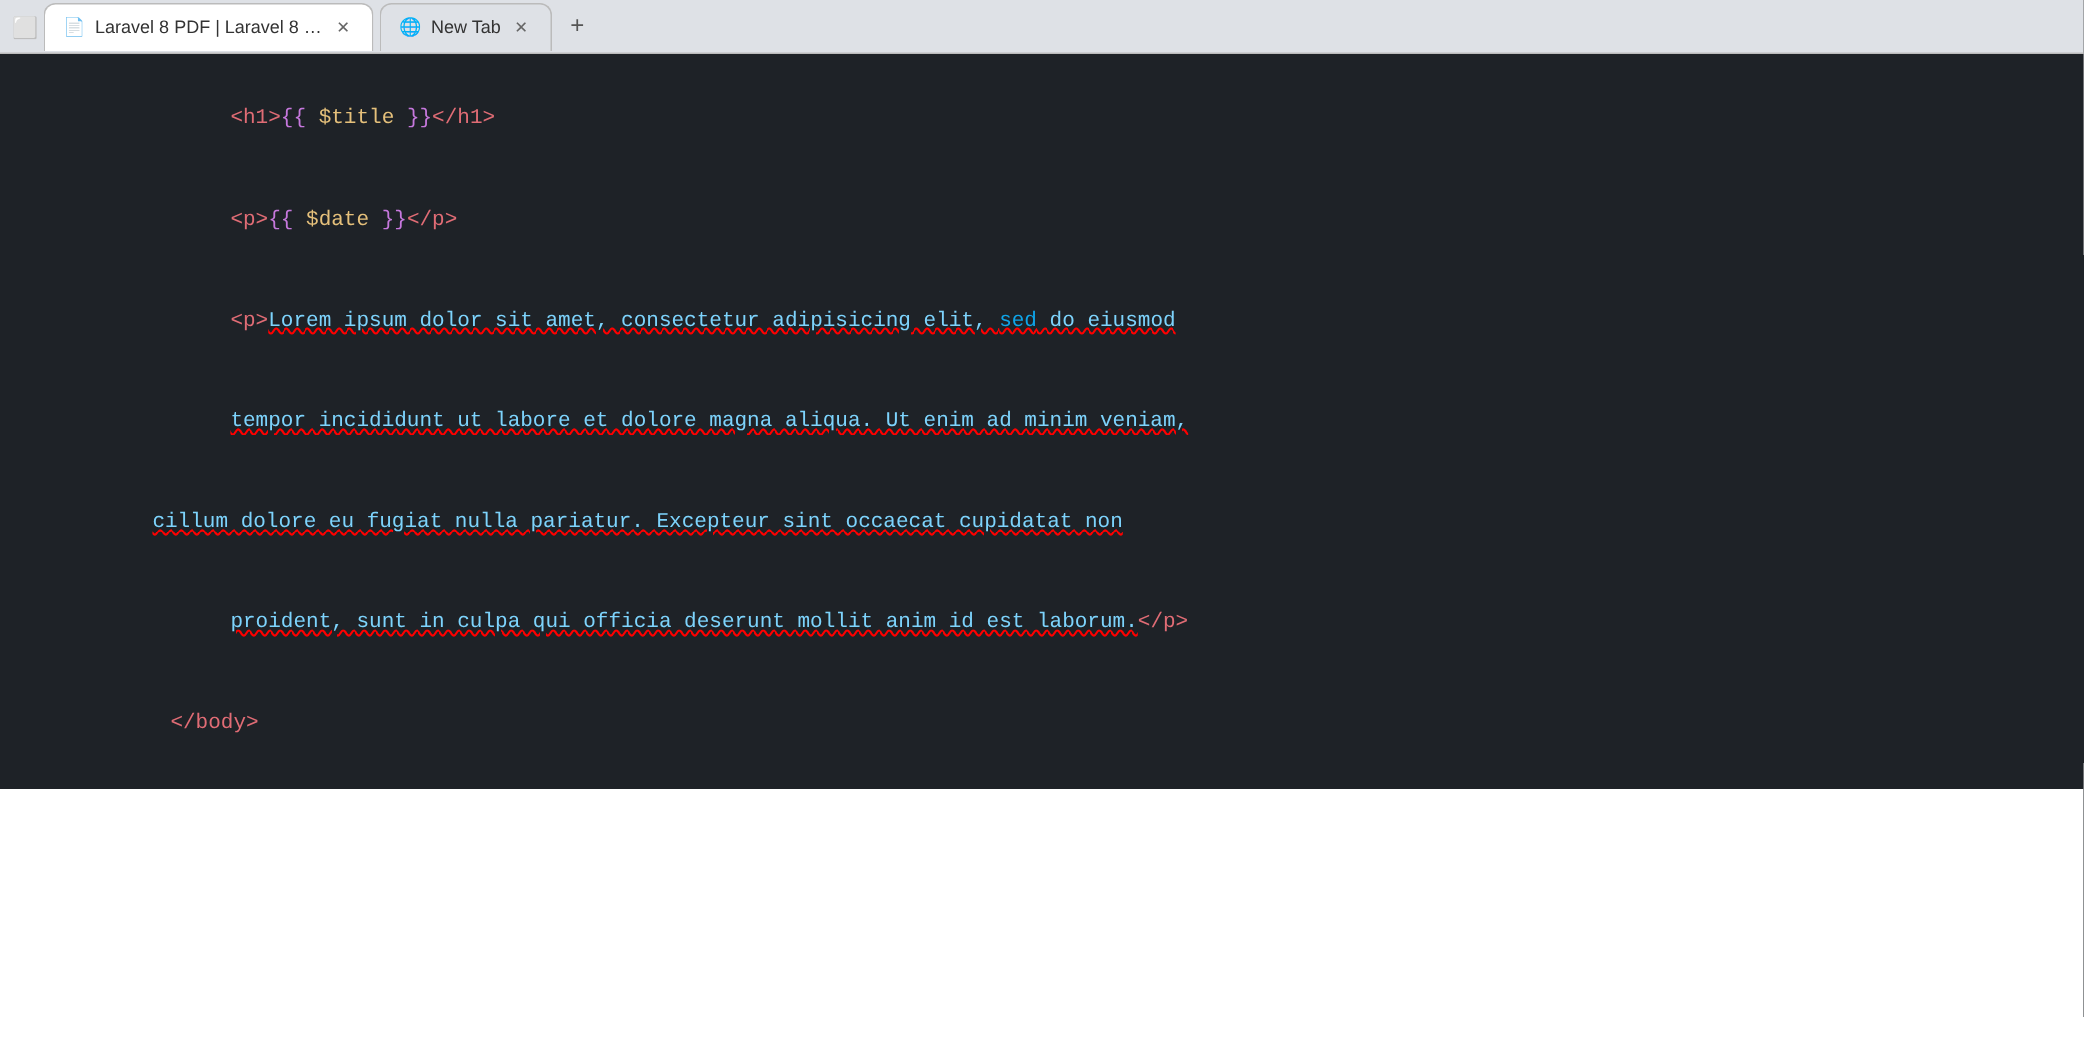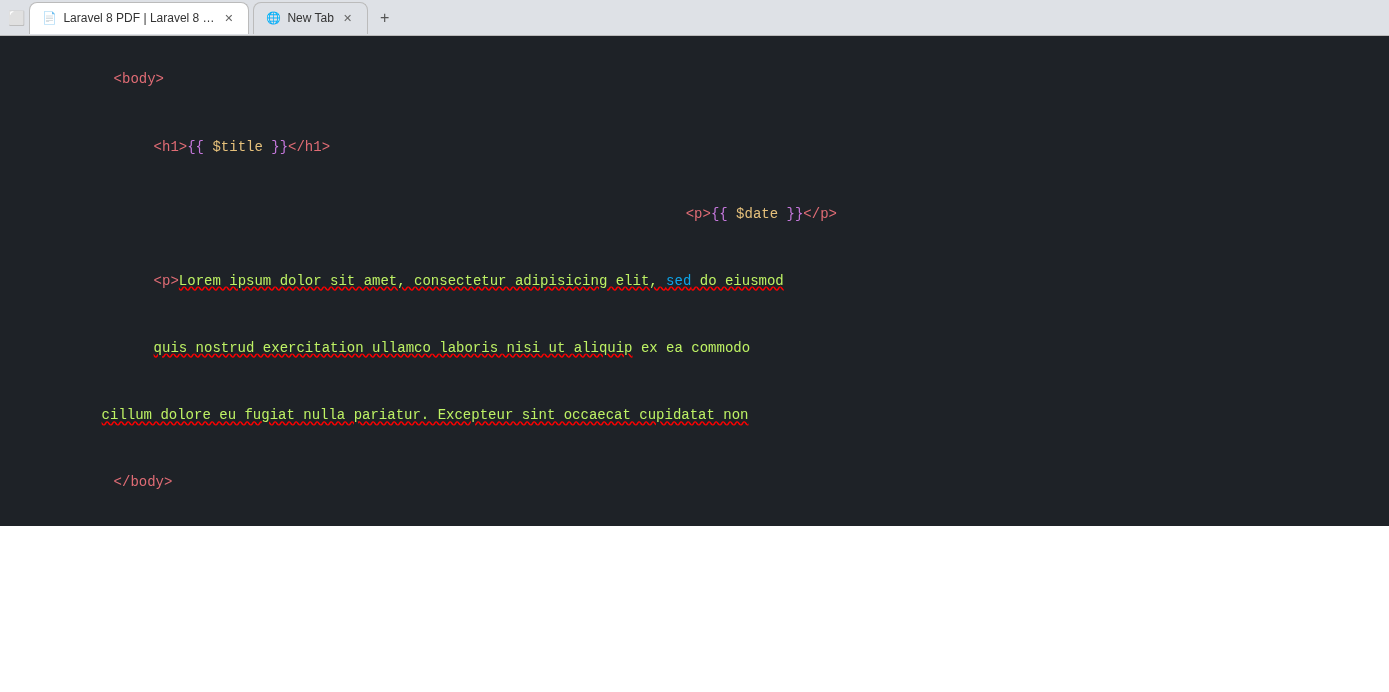--- a/index.html
+++ b/index.html
@@ -62,21 +62,21 @@
     }
     .code-line {
       padding: 0 20px 0 80px;
       white-space: pre;
       position: relative;
     }
 
     .code-tag { color: #e06c75; }
     .code-variable { color: #e5c07b; }
     .code-brace { color: #c678dd; }
-    .code-content { color: #bef264; }
+    .code-content { color: #7dd3fc; }
     .squiggly { text-decoration: underline wavy red; }
   </style>
 </head>
 <body>
 
 <div class="browser-chrome">
   <span style="font-size:14px; color:#555;">⬜</span>
 
   <div class="tab active">
     <span class="tab-favicon">📄</span>
@@ -87,39 +87,39 @@
   <div class="tab" style="background:#dee1e6; border-color:#bbb;">
     <span class="tab-favicon">🌐</span>
     <span class="tab-label">New Tab</span>
     <span class="tab-close">✕</span>
   </div>
   <button class="tab-new">+</button>
 </div>
 
 <div class="code-editor">
 
-  <div class="code-line">
-    <span class="code-tag">&lt;body&gt;</span>
-  </div>
 
   <div class="code-line" style="padding-left:120px;">
     <span class="code-tag">&lt;h1&gt;</span><span class="code-brace">{{</span><span class="code-variable"> $title </span><span class="code-brace">}}</span><span class="code-tag">&lt;/h1&gt;</span>
   </div>
 
-  <div class="code-line" style="padding-left:120px;text-align:center;">
+  <div class="code-line" style="padding-left:120px;">
     <span class="code-tag">&lt;p&gt;</span><span class="code-brace">{{</span><span class="code-variable"> $date </span><span class="code-brace">}}</span><span class="code-tag">&lt;/p&gt;</span>
   </div>
 
   <div class="code-line" style="padding-left:120px;">
     <span class="code-tag">&lt;p&gt;</span><span class="code-content squiggly">Lorem ipsum dolor sit amet, consectetur adipisicing elit, </span><span class="code-content squiggly" style="color:#0ea5e9;">sed</span><span class="code-content squiggly"> do eiusmod</span>
   </div>
   <div class="code-line" style="padding-left:120px;">
-    <span class="code-content squiggly">quis nostrud exercitation ullamco laboris nisi ut aliquip</span><span class="code-content"> ex ea commodo</span>
+    <span class="code-content squiggly">tempor incididunt ut labore et dolore magna aliqua. Ut enim ad minim veniam,</span>
   </div>
   <div class="code-line" style="padding-left:68px;">
     <span class="code-content squiggly">cillum dolore eu fugiat nulla pariatur. Excepteur sint occaecat cupidatat non</span>
+  </div>
+  <div class="code-line" style="padding-left:120px;">
+    <span class="code-content squiggly">proident, sunt in culpa qui officia deserunt mollit anim id est laborum.</span><span class="code-tag">&lt;/p&gt;</span>
   </div>
 
   <div class="code-line">
     <span class="code-tag">&lt;/body&gt;</span>
   </div>
 
 </div>
 
 </body></html>

